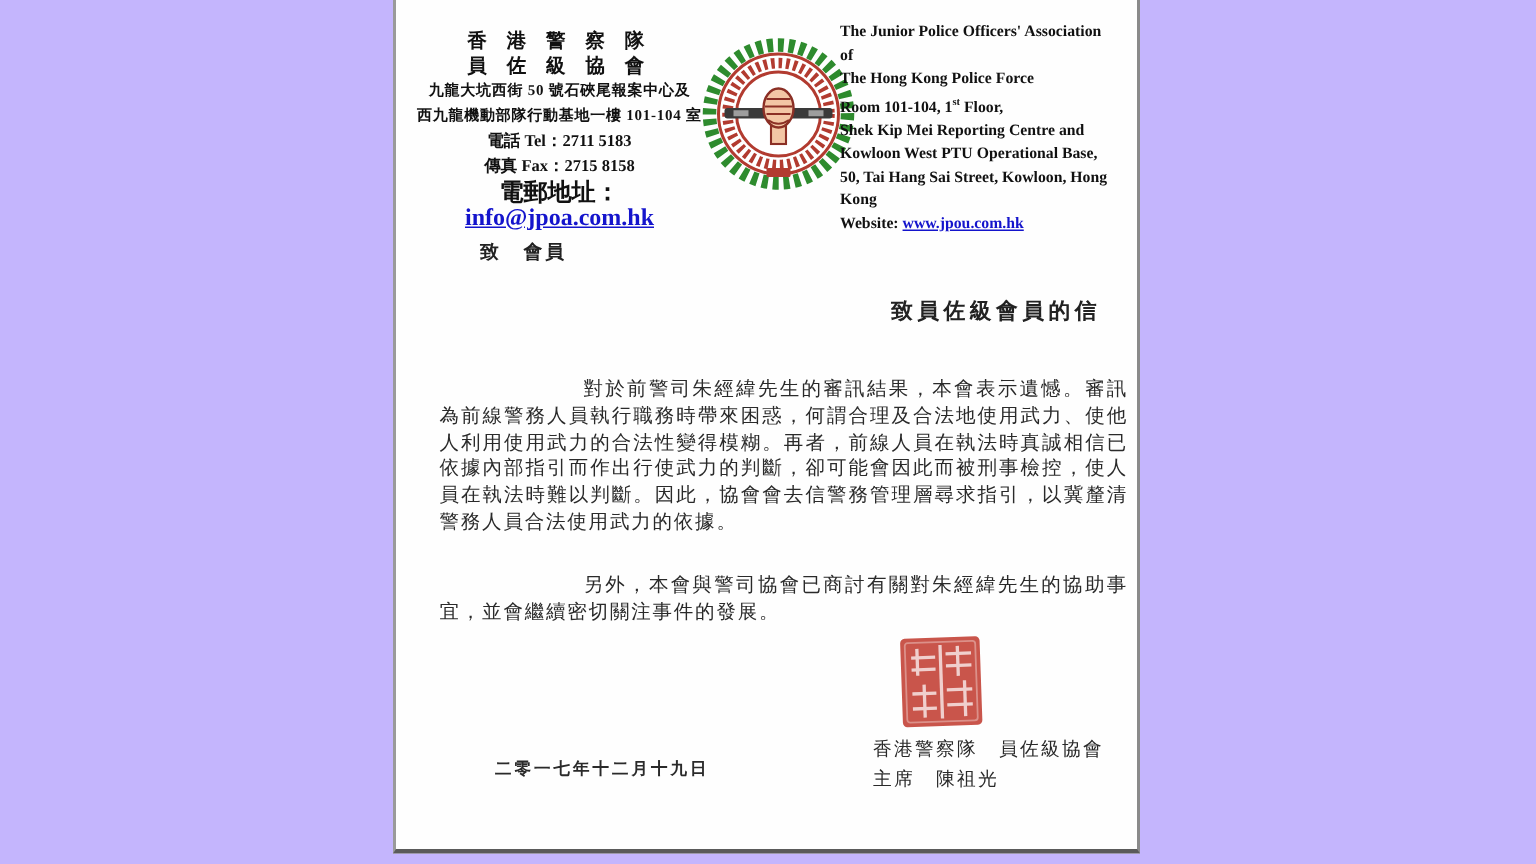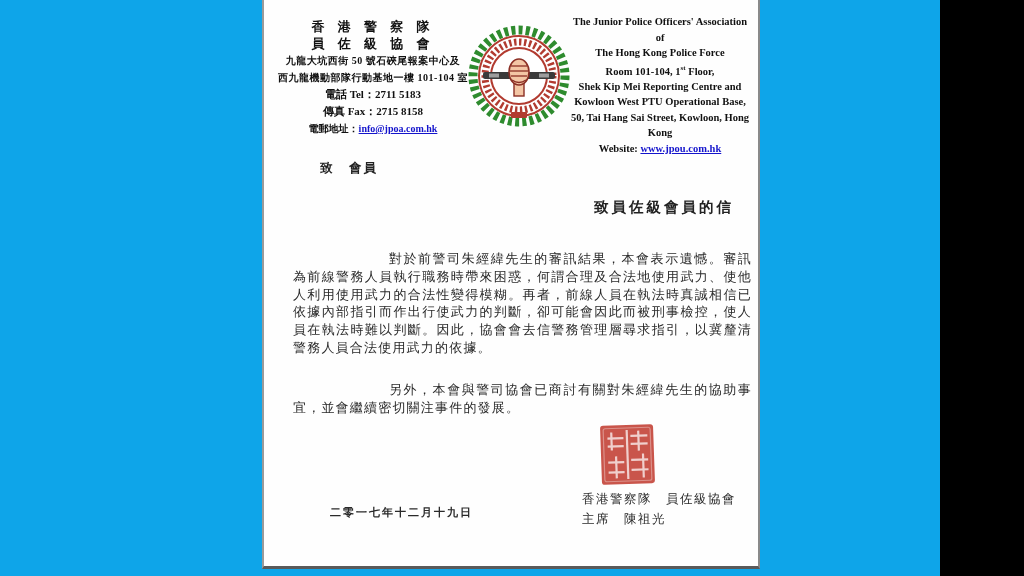--- a/index.html
+++ b/index.html
@@ -1,46 +1,46 @@
 <!DOCTYPE html>
 <html><head>
 <meta charset="utf-8">
 <style>
   * { margin: 0; padding: 0; box-sizing: border-box; }
   html, body { width: 1024px; height: 576px; background: #000; overflow: hidden; }
   body { font-family: "Liberation Serif", "DejaVu Serif", serif; }
 
-  .stage { position: relative; width: 940px; height: 576px; background: #0ea5e9; }
+  .stage { position: relative; width: 1024px; height: 576px; background: #c4b5fd; }
 
   .page {
     position: absolute; left: 262px; top: 0; width: 498px; height: 569px;
     background: #fefefe;
     border-left: 2px solid #9a9a9a;
     border-right: 2px solid #8a8a8a;
     border-bottom: 3px solid #5a5a5a;
     color: #1b1b1b;
   }
 
   
   .hdr-left {
     position: absolute; left: 12px; top: 18px; width: 194px;
     text-align: center; color: #111;
   }
   .hdr-left .org { font-size: 13px; font-weight: bold; letter-spacing: 5px; line-height: 17px; }
   .hdr-left .addr { font-size: 10px; line-height: 17px; font-weight: bold; letter-spacing: 0.5px; }
   .hdr-left .tel  { font-size: 11px; line-height: 17px; font-weight: bold; }
-  .hdr-left .email-line { font-size: 10px; line-height: 17px; font-weight: bold; }
+  .hdr-left .email-line { font-size: 16px; line-height: 17px; font-weight: bold; }
 
   a.doc-link { color: #1414cc; text-decoration: underline; cursor: pointer; }
 
   .logo-wrap { position: absolute; left: 203px; top: 20px; width: 104px; height: 118px; }
 
   .hdr-right {
     position: absolute; left: 296px; top: 14px; width: 200px;
-    text-align: center; font-weight: bold; color: #111;
+    font-weight: bold; color: #111;
     font-size: 10.5px; line-height: 15.5px;
   }
   .hdr-right sup { font-size: 7px; }
 
   
   .salutation {
     position: absolute; left: 56px; top: 160px;
     font-size: 12.5px; font-weight: bold; letter-spacing: 2px; color: #222;
   }
   .letter-title {

